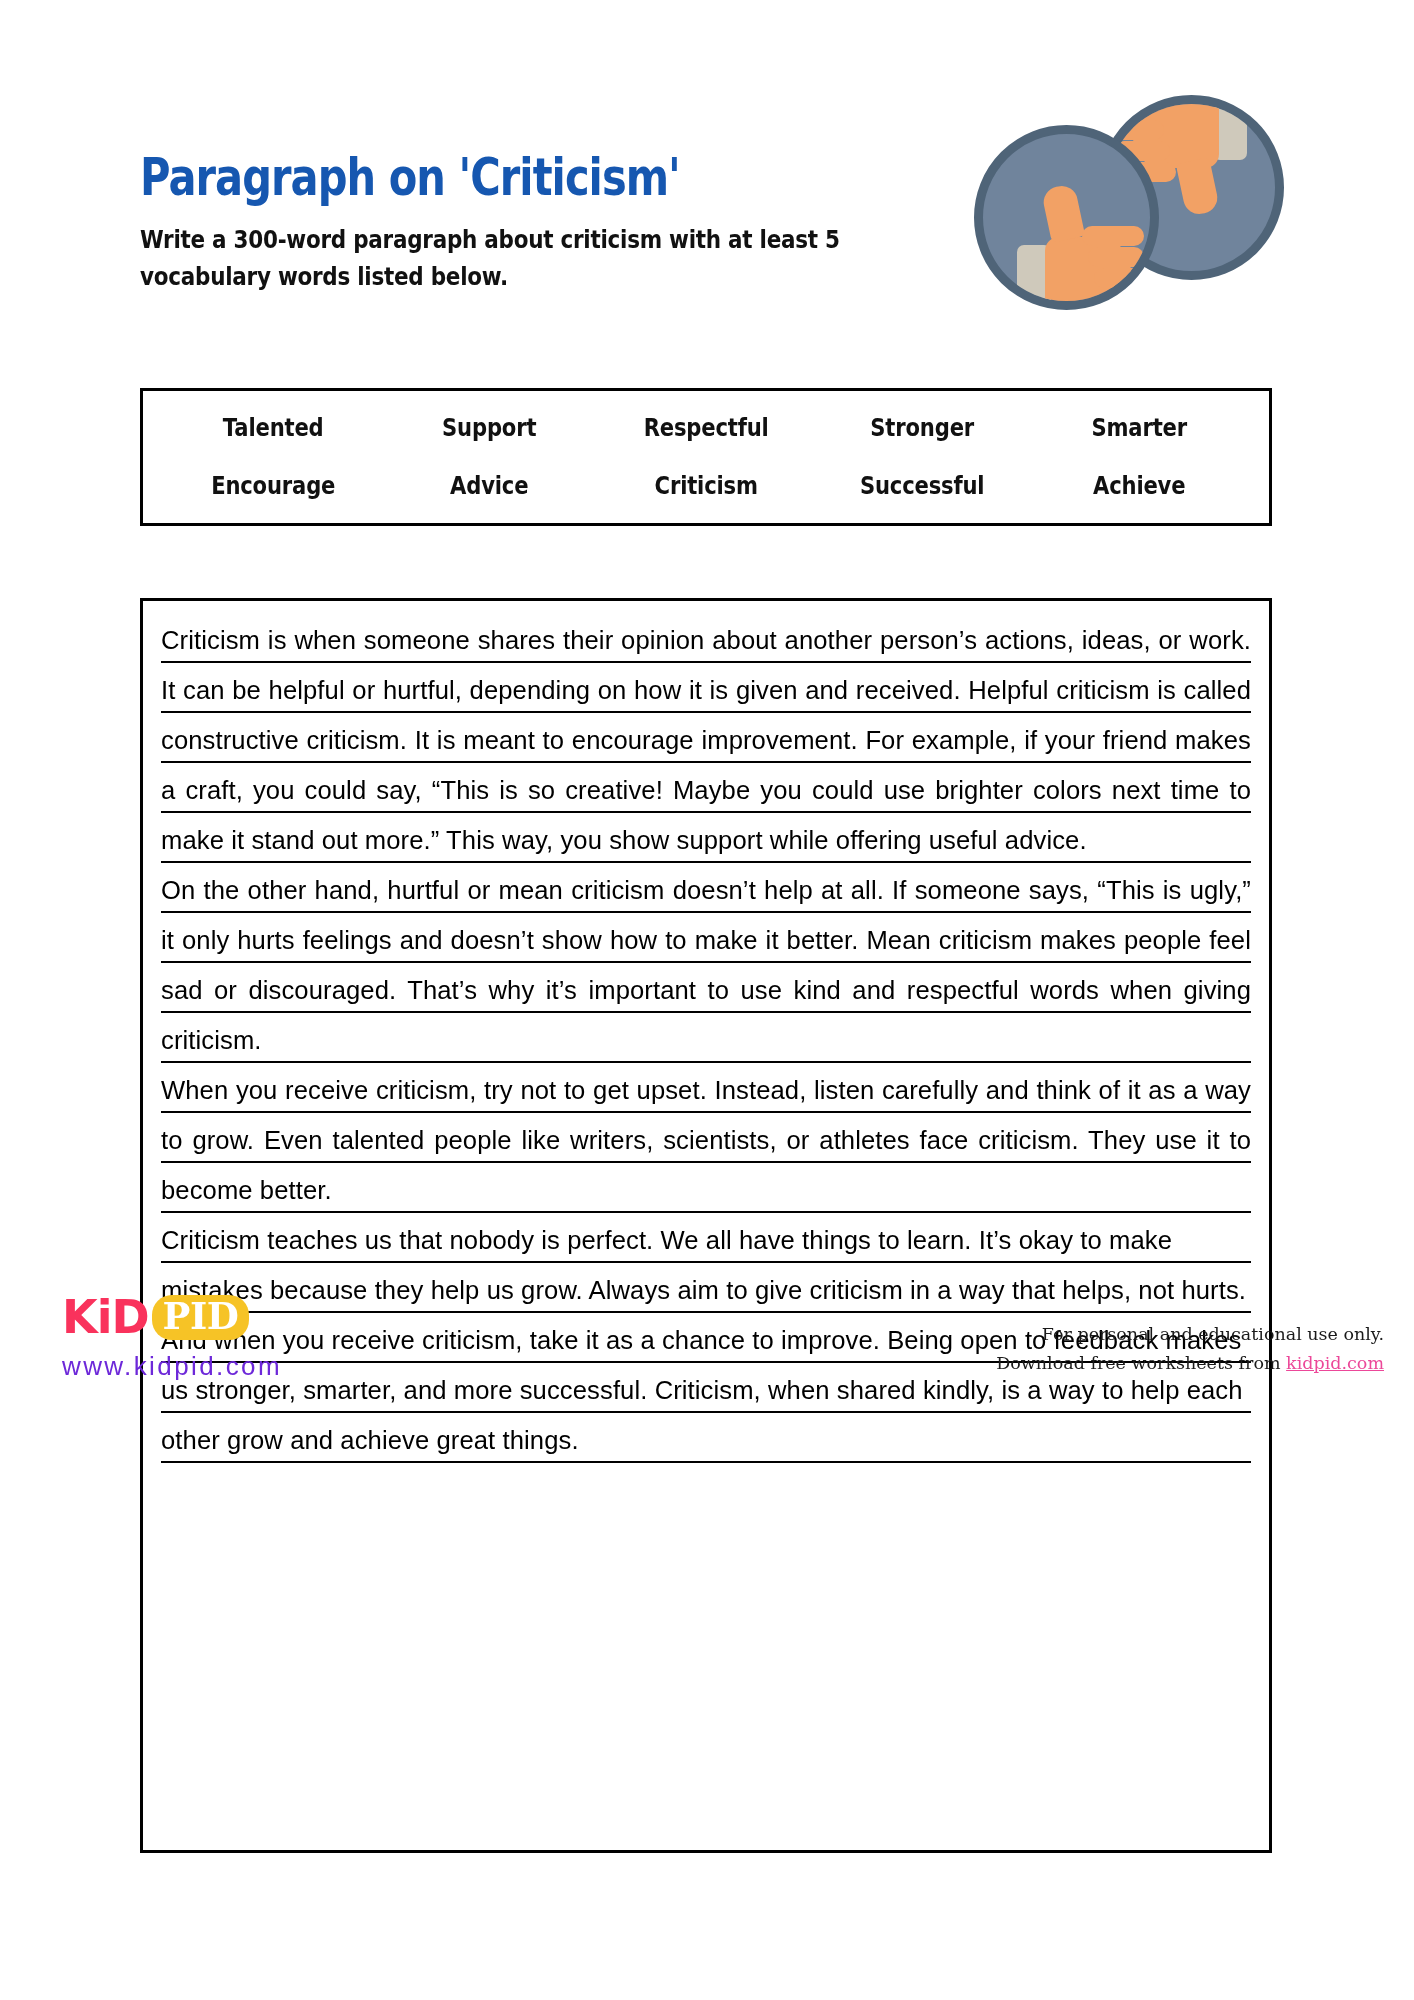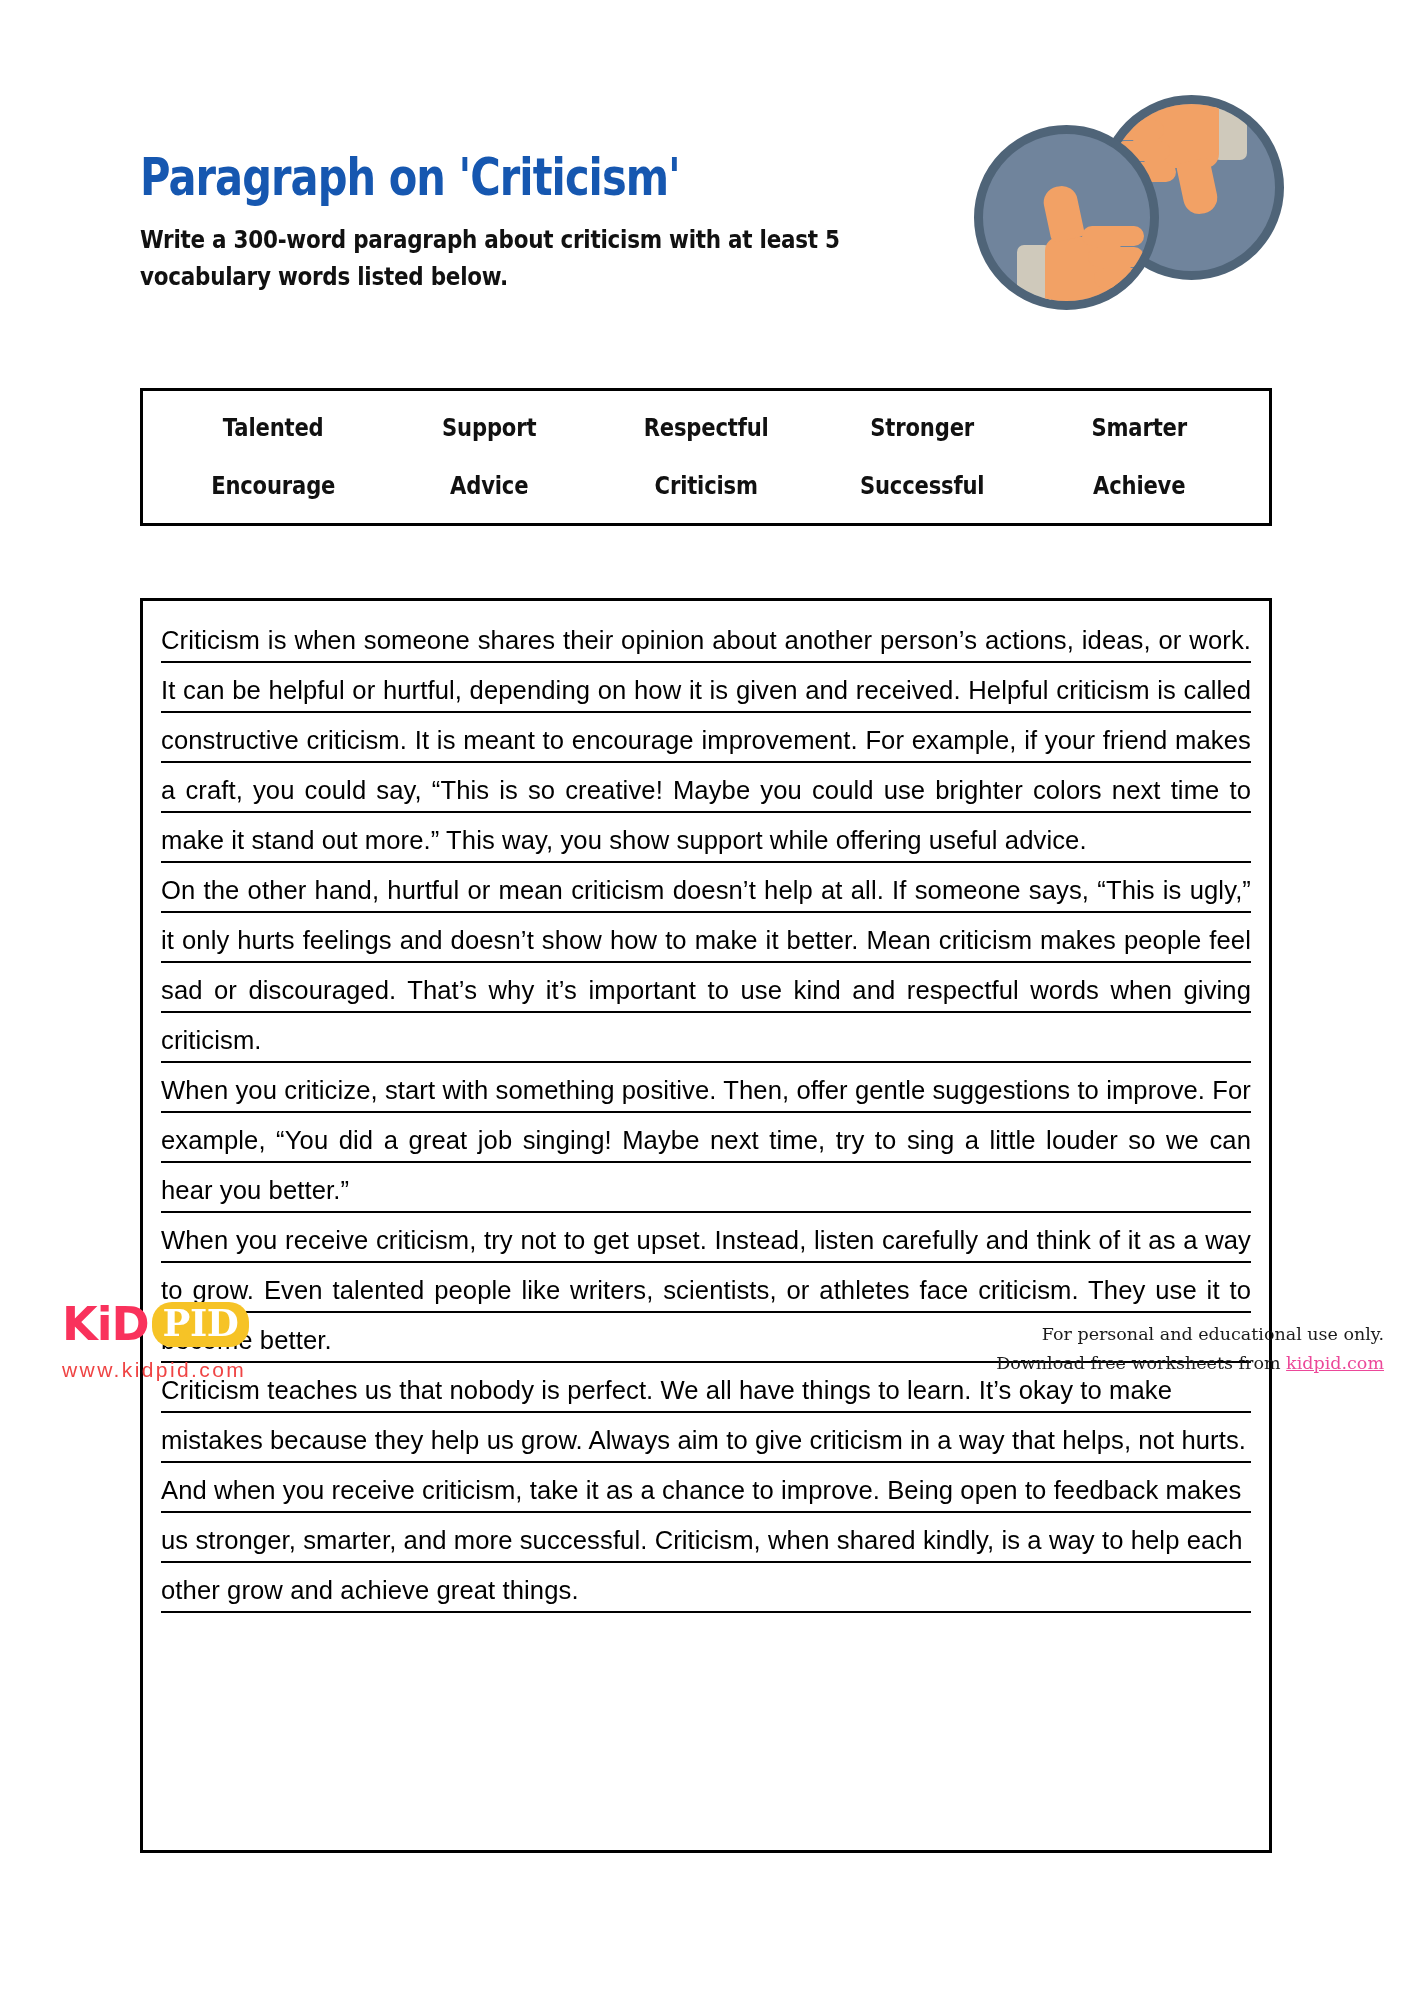--- a/index.html
+++ b/index.html
@@ -280,22 +280,22 @@
     font-size: 37px;
     font-weight: bold;
     color: #ffffff;
     letter-spacing: -0.5px;
     line-height: 1;
   }
 
   .logo-url {
     margin-top: 7px;
     font-family: "Liberation Sans", sans-serif;
-    font-size: 21px;
-    color: #ef4444;
+    font-size: 26px;
+    color: #6d28d9;
     letter-spacing: 2.4px;
   }
 
   .footer-note {
     position: absolute;
     right: 46px;
     bottom: 38px;
     text-align: right;
     font-family: "DejaVu Serif", serif;
     font-size: 17.5px;
@@ -351,21 +351,20 @@
       <div class="vocab-word">Criticism</div>
       <div class="vocab-word">Successful</div>
       <div class="vocab-word">Achieve</div>
     </div>
   </div>
 
   <div class="answer-box">
     <div class="answer-text">
       <p>Criticism is when someone shares their opinion about another person’s actions, ideas, or work. It can be helpful or hurtful, depending on how it is given and received. Helpful criticism is called constructive criticism. It is meant to encourage improvement. For example, if your friend makes a craft, you could say, “This is so creative! Maybe you could use brighter colors next time to make it stand out more.” This way, you show support while offering useful advice.</p>
       <p>On the other hand, hurtful or mean criticism doesn’t help at all. If someone says, “This is ugly,” it only hurts feelings and doesn’t show how to make it better. Mean criticism makes people feel sad or discouraged. That’s why it’s important to use kind and respectful words when giving criticism.</p>
-      <p>When you criticize, start with something positive. Then, offer gentle suggestions to improve. For example, “You did a great job singing! Maybe next time, try to sing a little louder so we can hear you better.”</p>
       <p>When you receive criticism, try not to get upset. Instead, listen carefully and think of it as a way to grow. Even talented people like writers, scientists, or athletes face criticism. They use it to become better.</p>
       <p>Criticism teaches us that nobody is perfect. We all have things to learn. It’s okay to make mistakes because they help us grow. Always aim to give criticism in a way that helps, not hurts. And when you receive criticism, take it as a chance to improve. Being open to feedback makes us stronger, smarter, and more successful. Criticism, when shared kindly, is a way to help each other grow and achieve great things.</p>
     </div>
   </div>
 
   <div class="footer">
     <div class="logo-wrap">
       <div class="logo-mark">
         <span class="logo-kid">KiD</span>
         <span class="logo-pid">PID</span>

